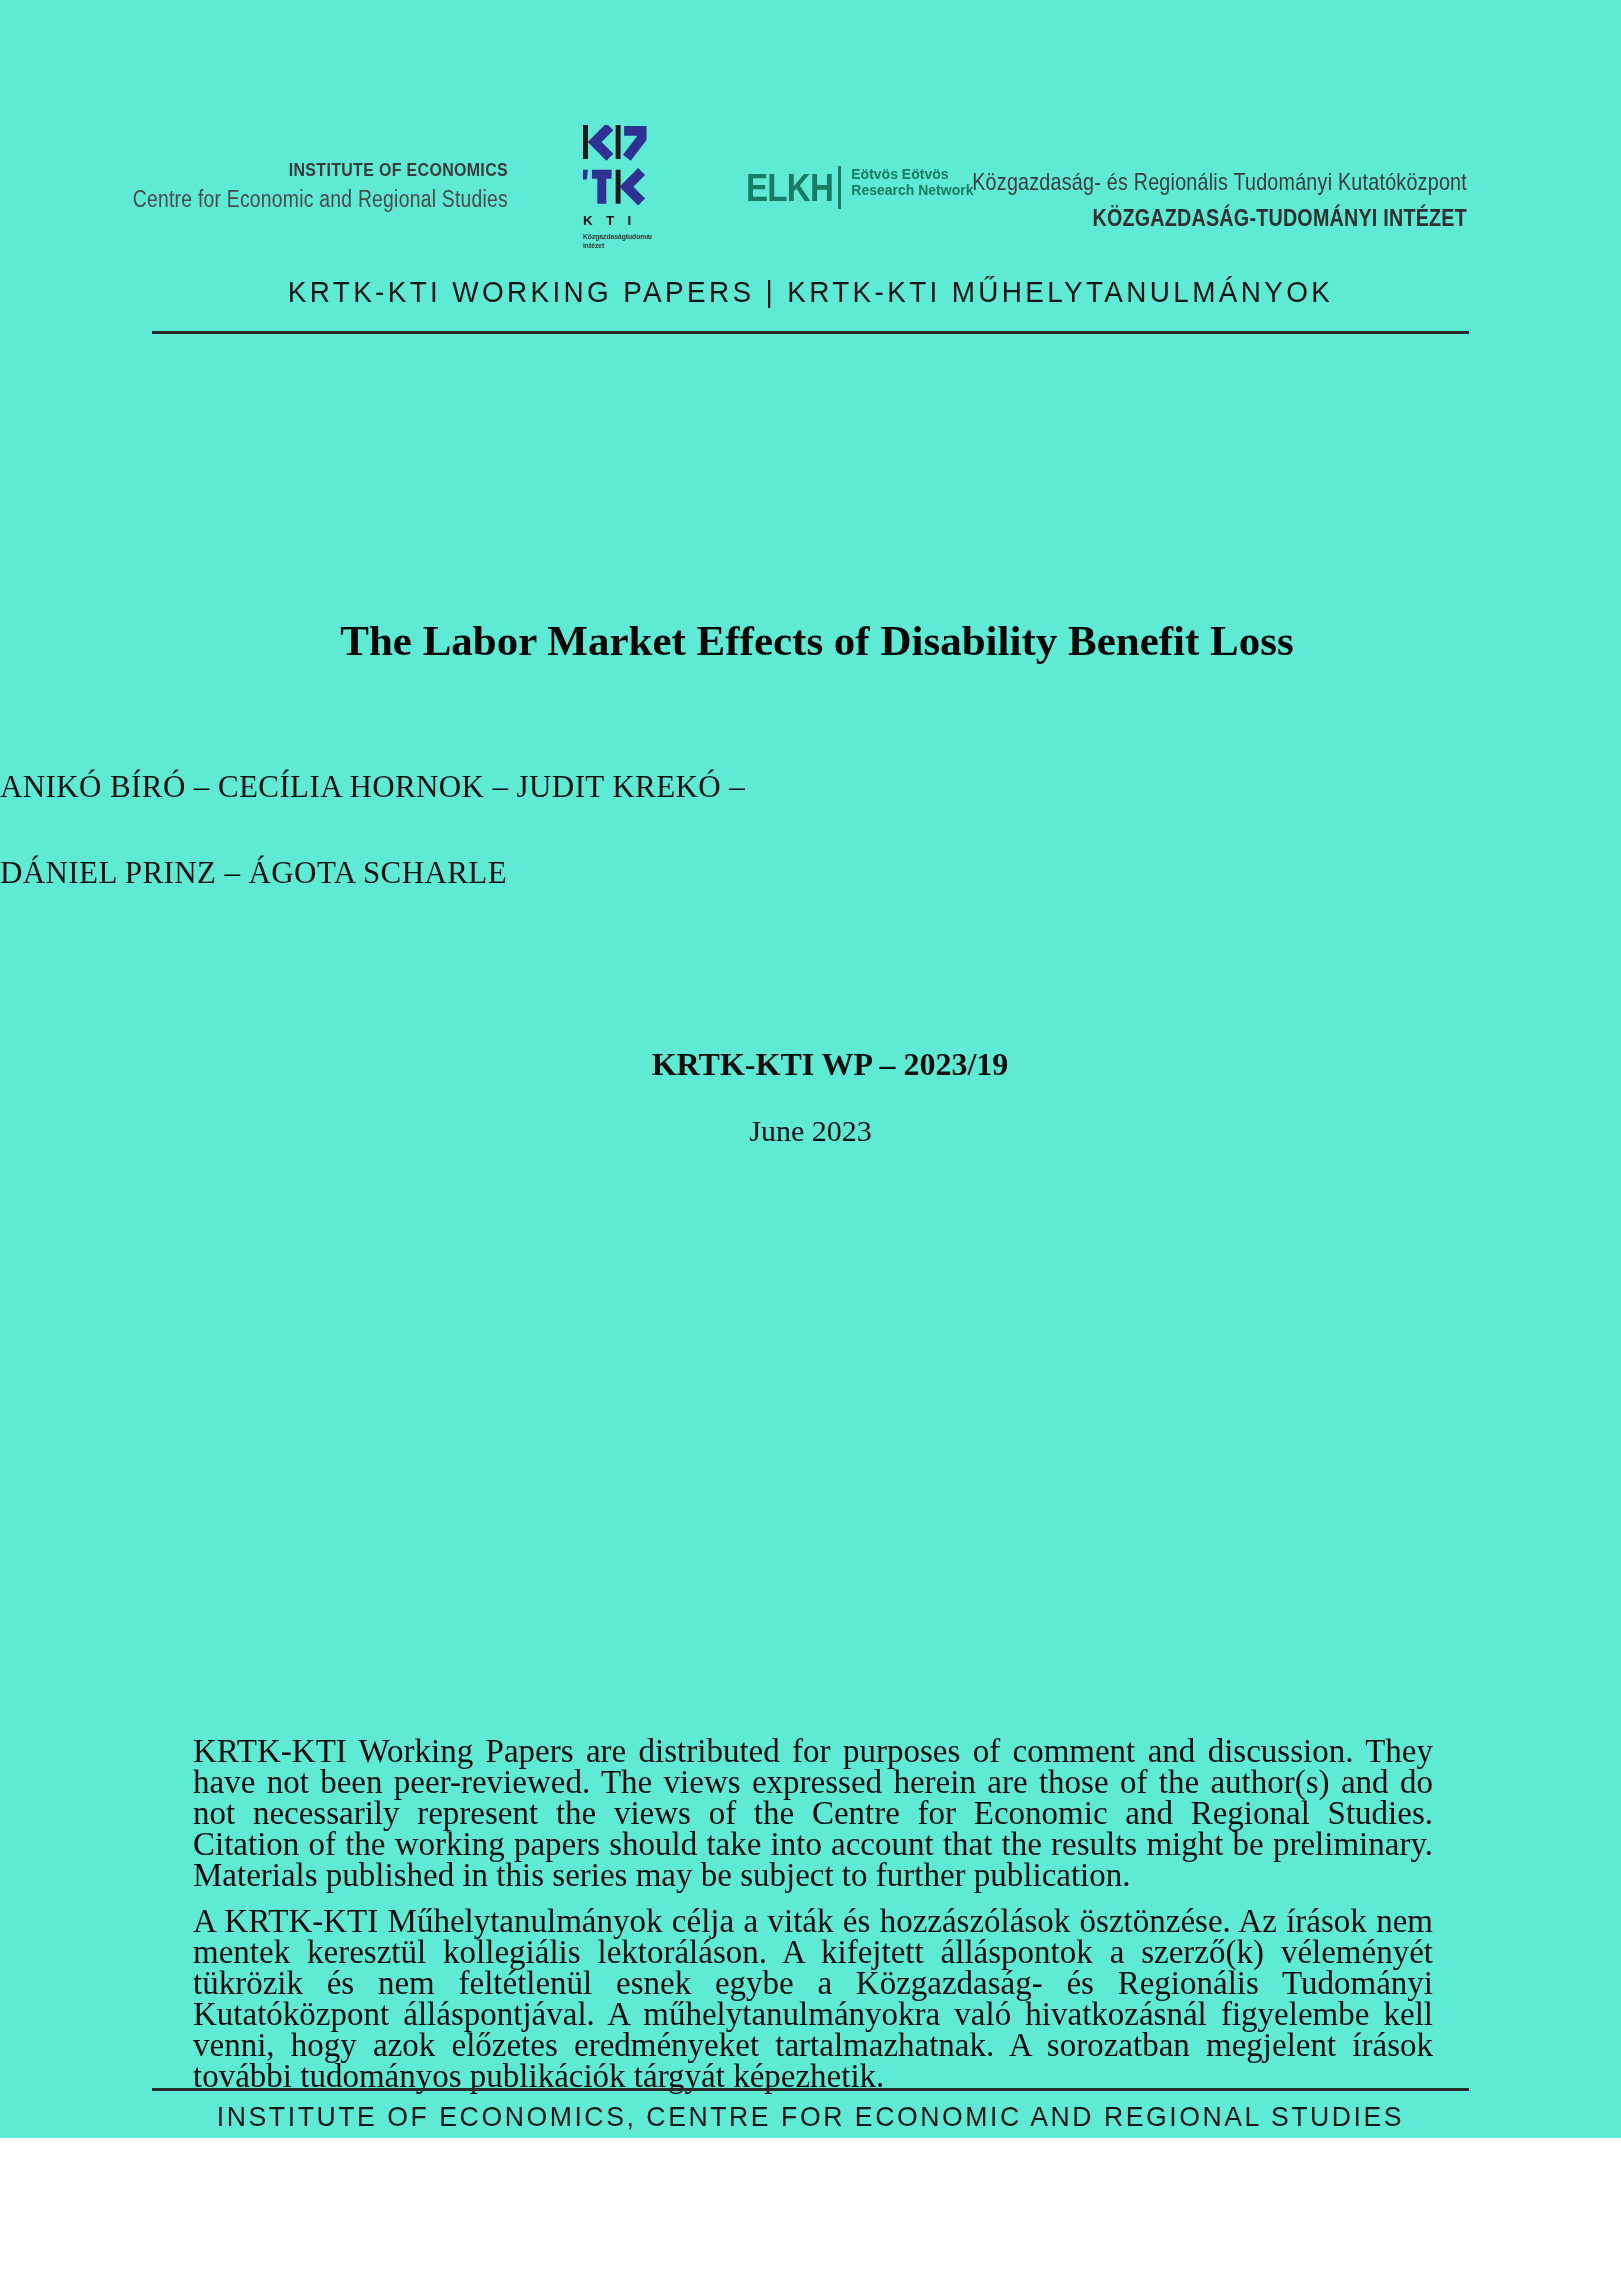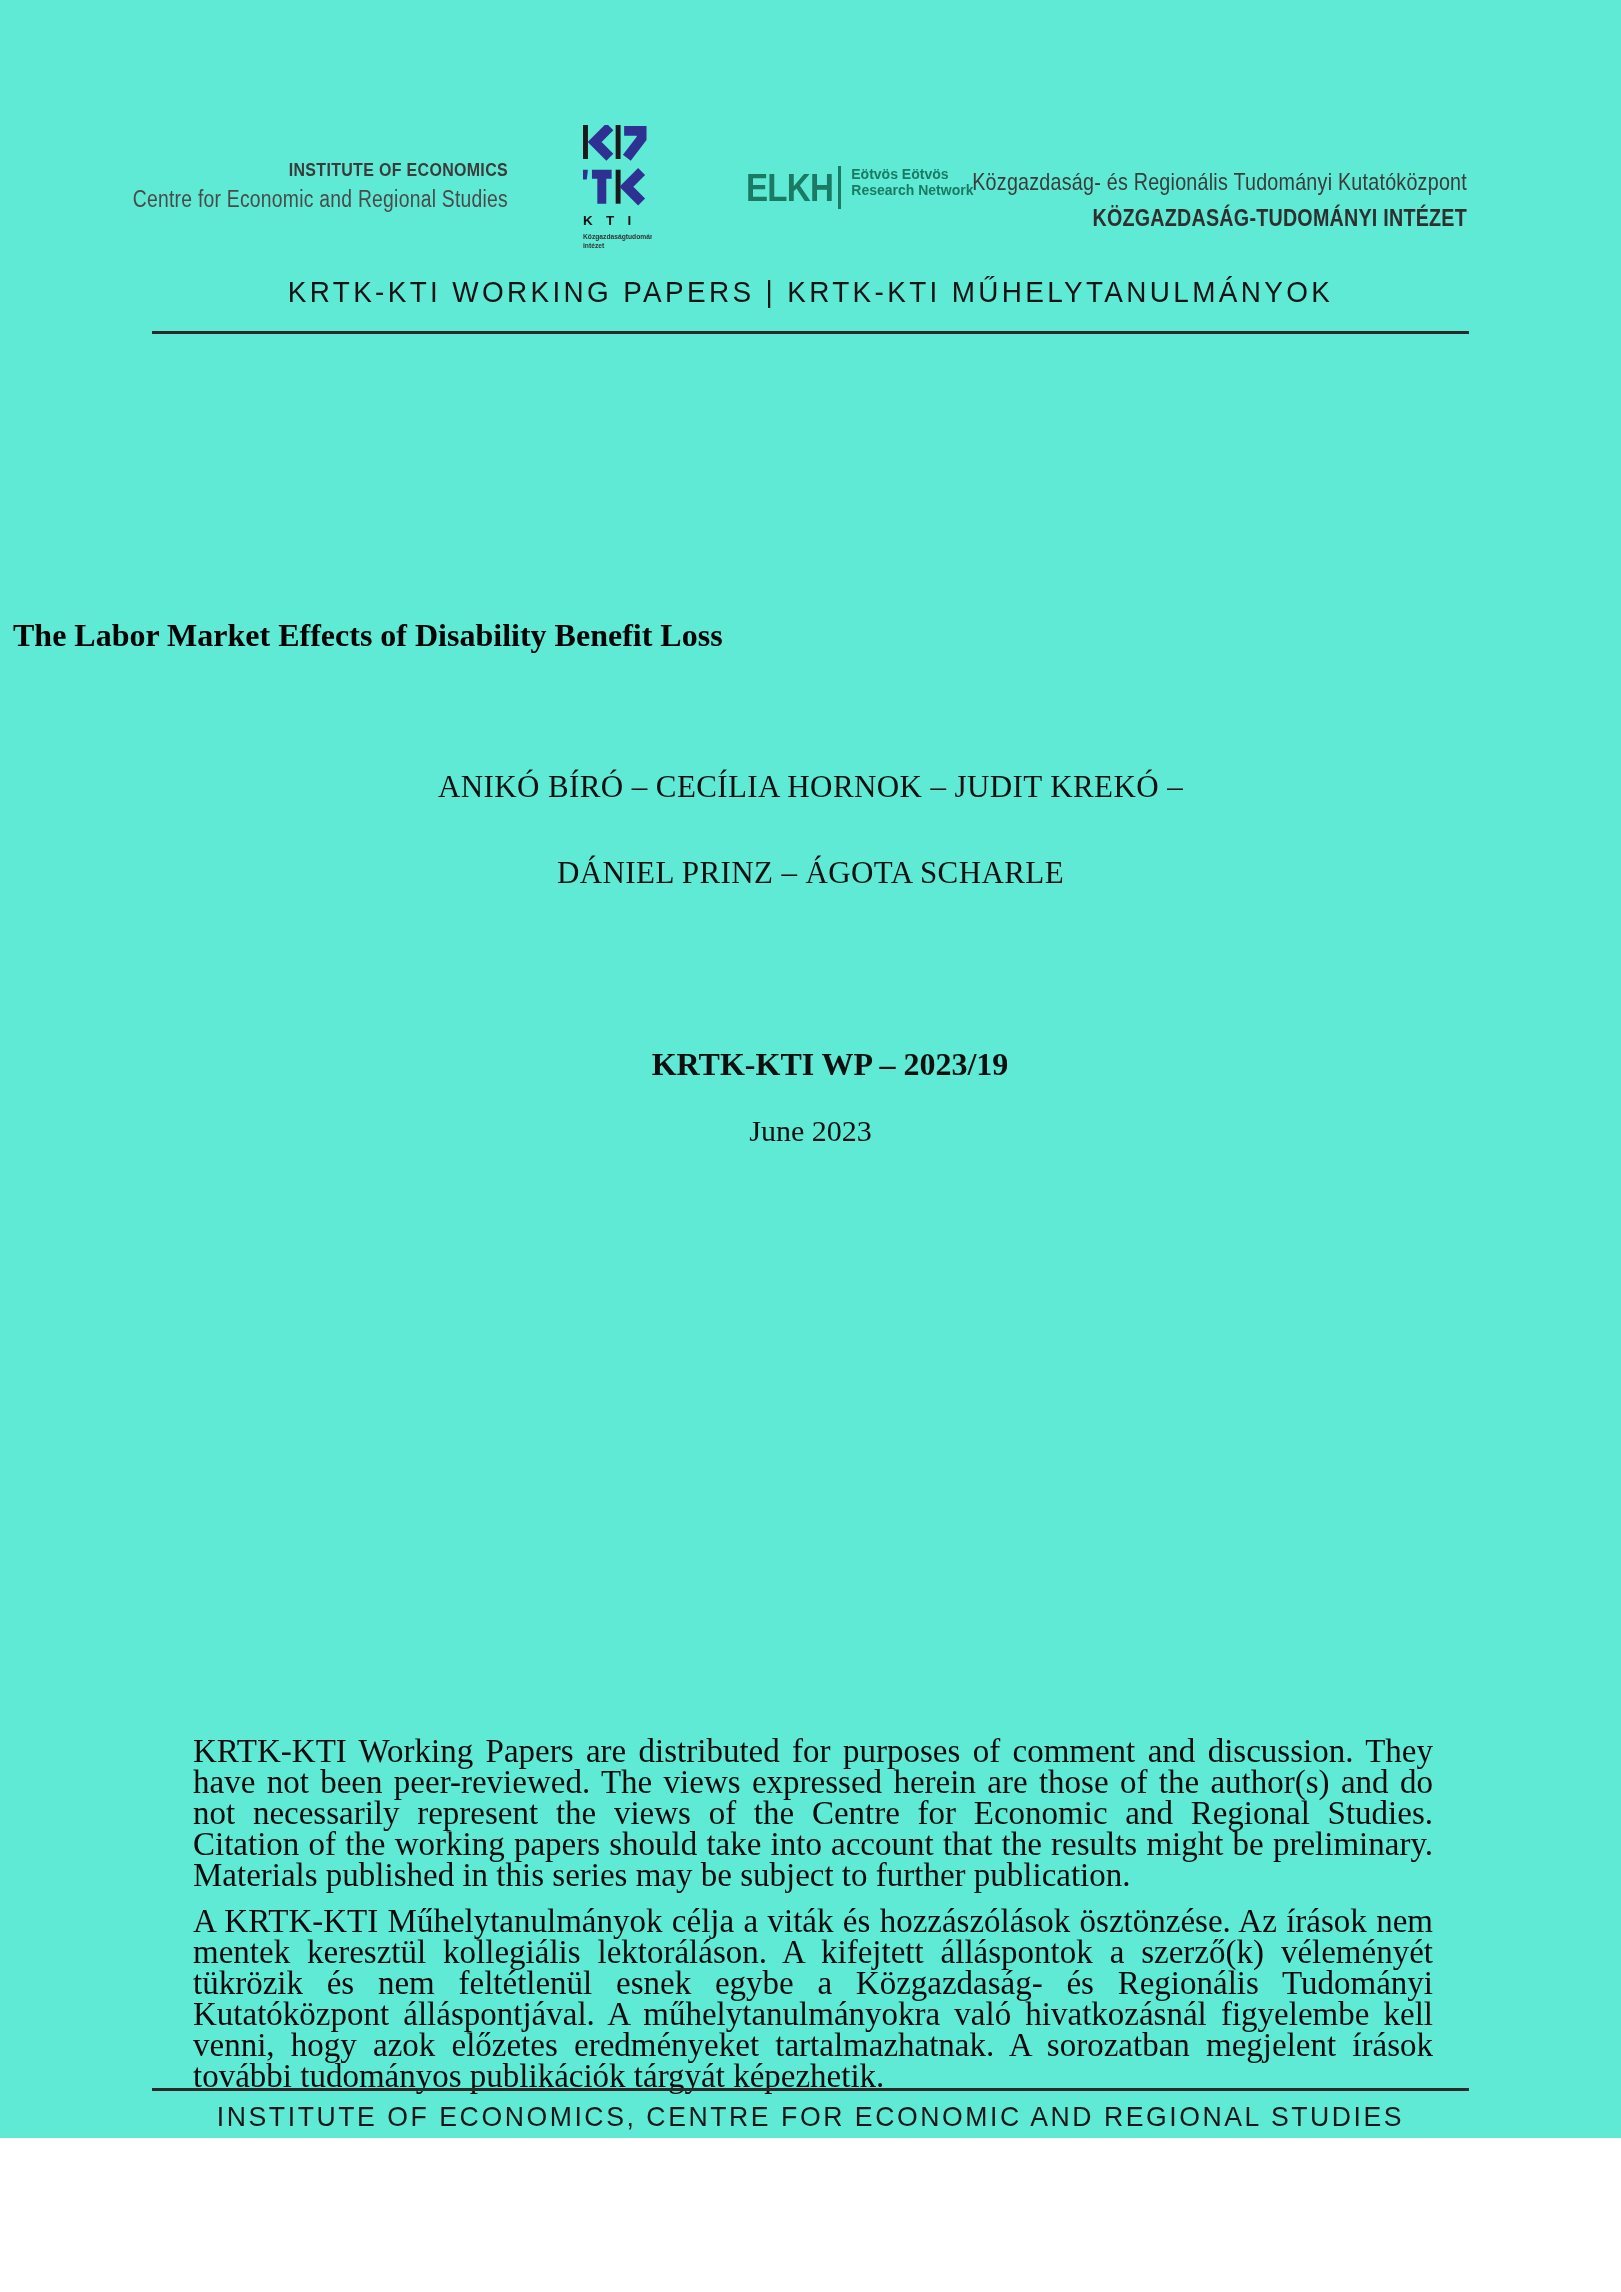--- a/index.html
+++ b/index.html
@@ -54,26 +54,26 @@
     transform:scaleX(0.93); transform-origin:center top;
     white-space:nowrap;
   }
   .rule{position:absolute; left:152px; width:1317px; height:2.7px; background:#2a2a2a;}
   .rule-top{top:331px;}
   .rule-bottom{top:2088px;}
 
   
   .title{
     position:absolute; left:0; right:0; top:619px;
-    font-size:32px; font-weight:bold;
+    text-align:center; font-size:43px; font-weight:bold;
     color:#050505; line-height:1; white-space:nowrap;margin-left:13px;
   }
   .authors-line{
     position:absolute; left:0; right:0;
-    text-align:center; font-size:31px; color:#111; line-height:1;
+    text-align:left; font-size:31px; color:#111; line-height:1;
     letter-spacing:0.4px; white-space:nowrap;
   }
   .authors-line.l1{top:771px;}
   .authors-line.l2{top:857px;}
   .wp-number{
     position:absolute; left:0; right:0; top:1048px;
     text-align:center; font-size:32px; font-weight:bold; color:#0f0f0f; line-height:1;padding-left:39px;
   }
   .pub-date{
     position:absolute; left:0; right:0; top:1116px;

